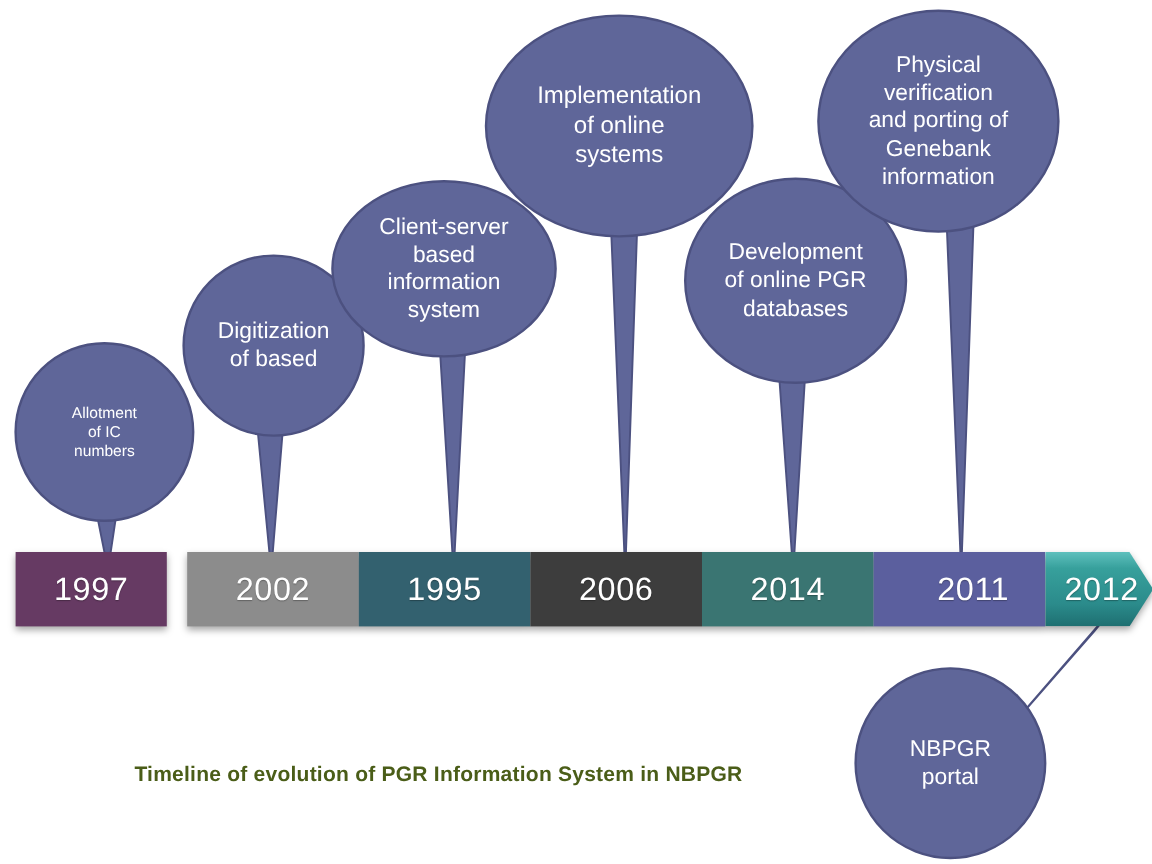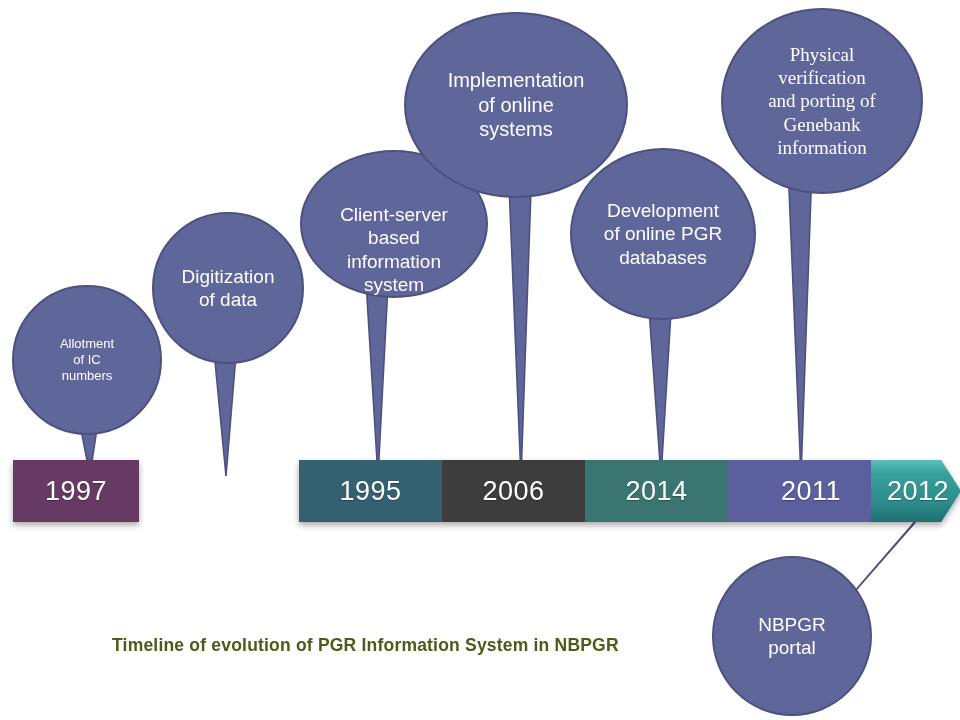--- a/index.html
+++ b/index.html
@@ -108,61 +108,64 @@
   </svg>
 
   <div class="bubble" style="left:12px;top:285px;width:150px;height:150px;">
     <span class="btext" style="font-size:13px;">Allotment
 of IC
 numbers</span>
   </div>
 
   <div class="bubble" style="left:152px;top:212px;width:152px;height:152px;">
     <span class="btext" style="font-size:19px;">Digitization
-of data</span>
+of based</span>
   </div>
 
-  <div class="bubble" style="left:300px;top:150px;width:188px;height:148px;border-radius:50%;align-items:flex-end;">
+  <div class="bubble" style="left:276px;top:150px;width:188px;height:148px;border-radius:50%;">
     <span class="btext" style="font-size:19px;">Client-server
 based
 information
 system</span>
   </div>
 
   <div class="bubble" style="left:570px;top:148px;width:186px;height:172px;">
     <span class="btext" style="font-size:19px;">Development
 of online PGR
 databases</span>
   </div>
 
   <div class="bubble" style="left:404px;top:12px;width:224px;height:186px;">
     <span class="btext" style="font-size:20px;">Implementation
 of online
 systems</span>
   </div>
 
-  <div class="bubble" style="left:721px;top:8px;width:202px;height:186px;font-family:Liberation Serif, serif;">
+  <div class="bubble" style="left:681px;top:8px;width:202px;height:186px;">
     <span class="btext" style="font-size:19px;">Physical
 verification
 and porting of
 Genebank
 information</span>
   </div>
 
   <div class="bubble" style="left:712px;top:556px;width:160px;height:160px;">
     <span class="btext" style="font-size:19px;">NBPGR
 portal</span>
   </div>
 
   <div id="bar">
 
     <div class="seg" style="left:0px;width:126px;background:#663a63;">
       <span class="yr">1997</span>
     </div>
 
+    <div class="seg" style="left:143px;width:143px;background:#8c8c8c;">
+      <span class="yr">2002</span>
+    </div>
 
     <div class="seg" style="left:286px;width:143px;background:#33616f;">
       <span class="yr">1995</span>
     </div>
 
     <div class="seg" style="left:429px;width:143px;background:#3d3d3d;">
       <span class="yr">2006</span>
     </div>
 
     <div class="seg" style="left:572px;width:143px;background:#3a7572;">

